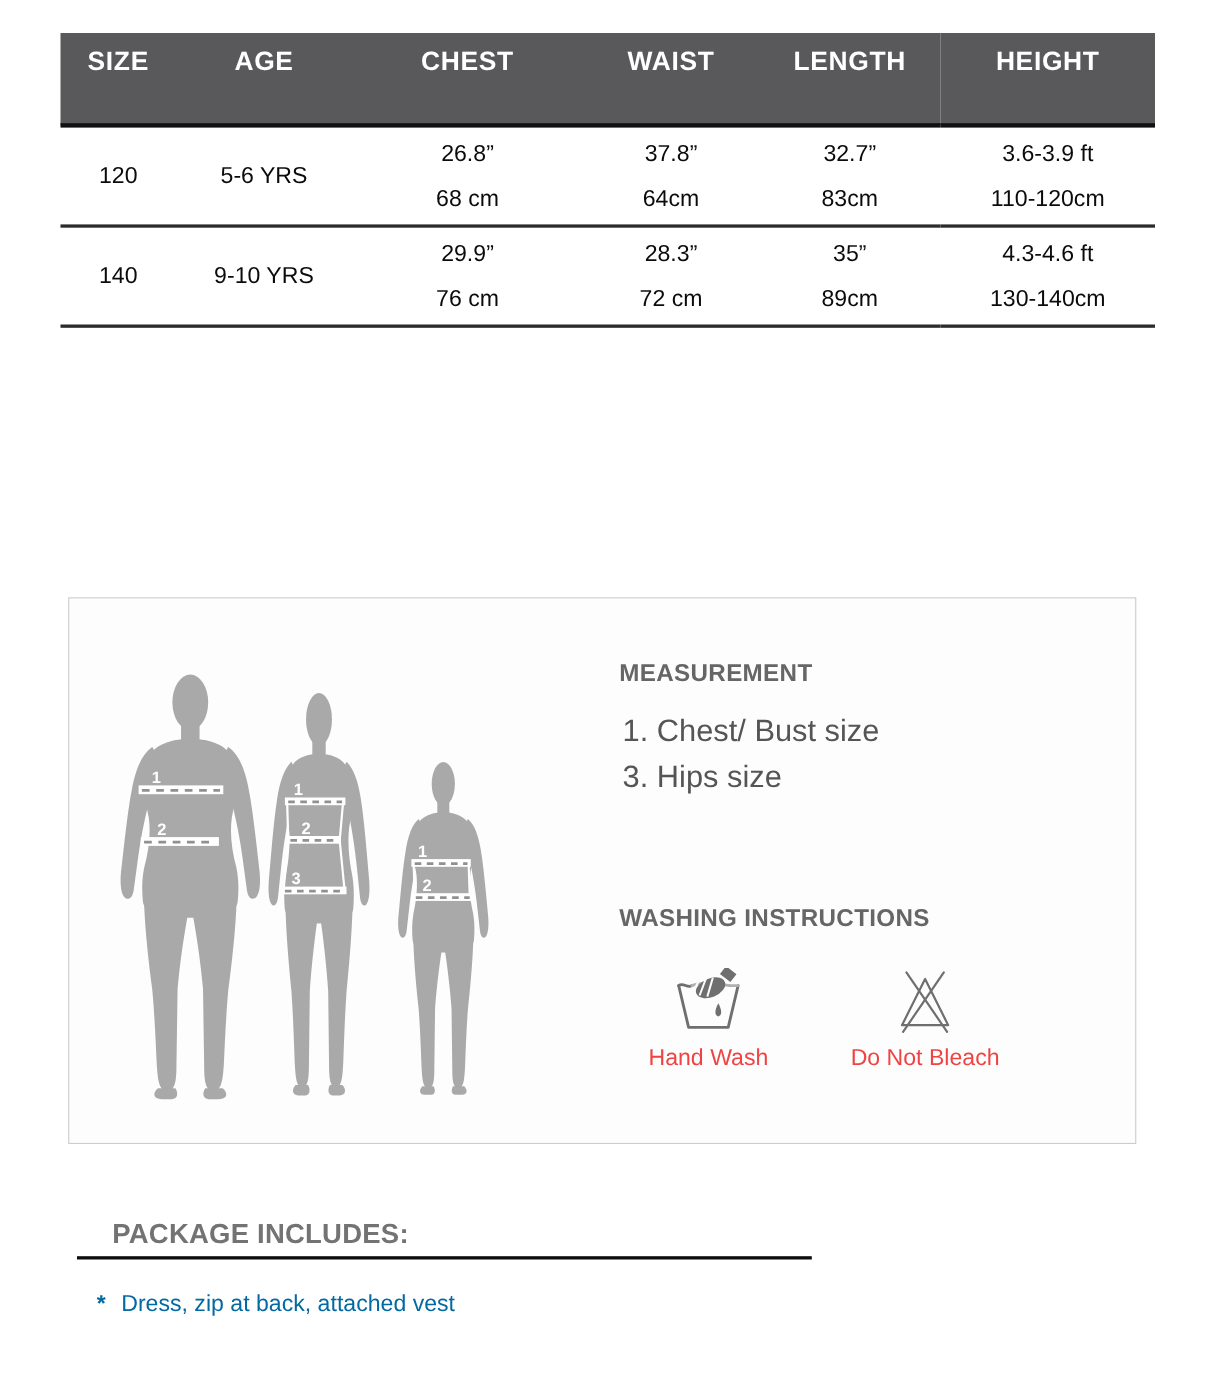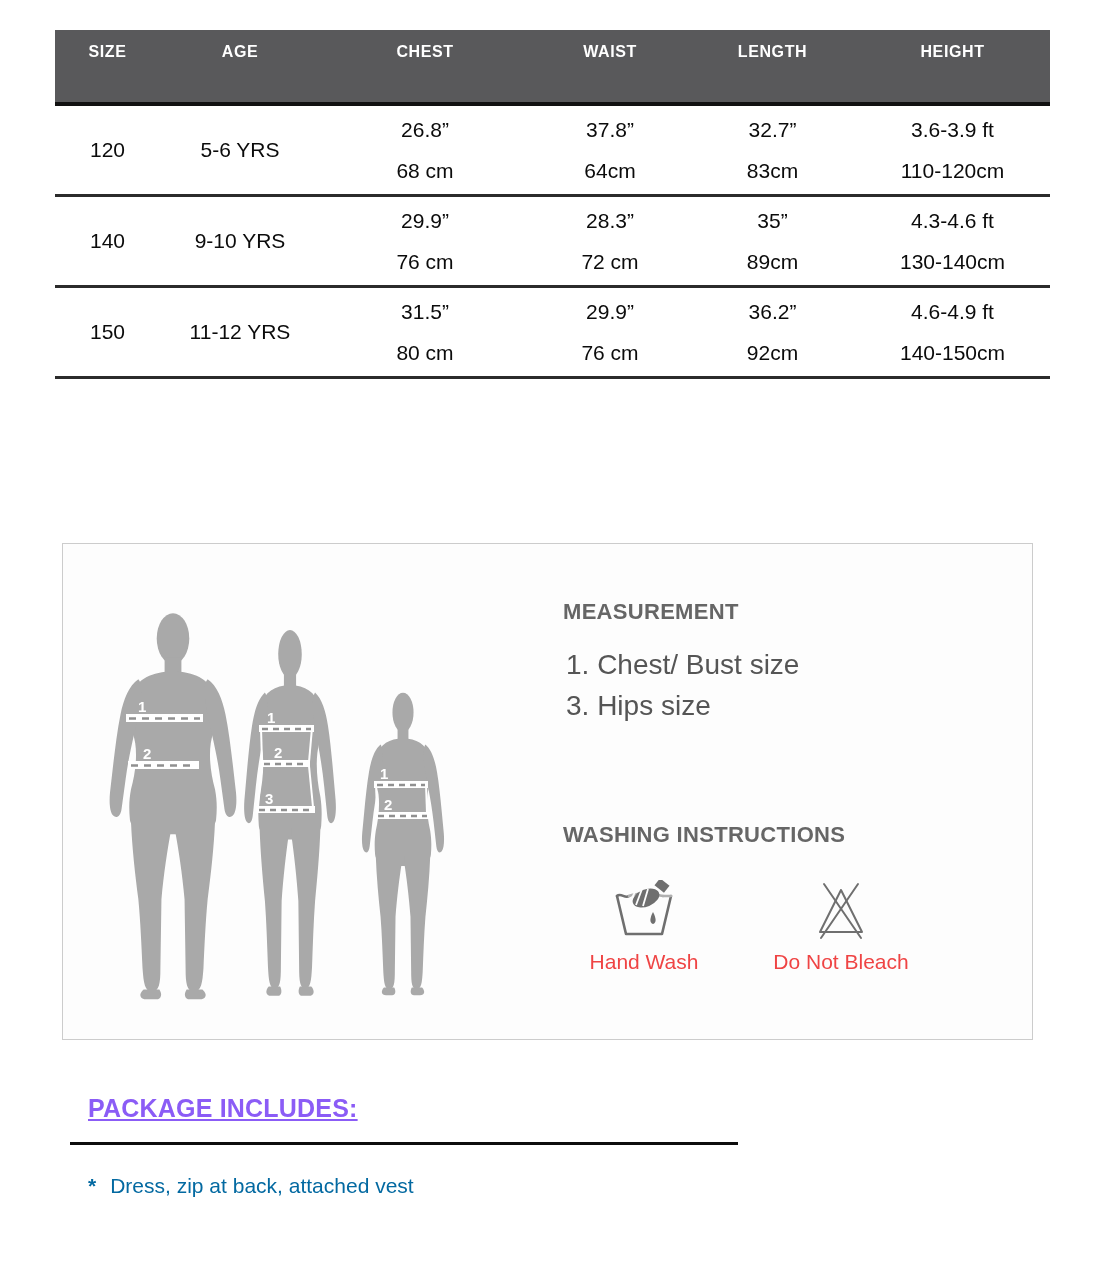--- a/index.html
+++ b/index.html
@@ -3,21 +3,21 @@
 <meta charset="utf-8">
 <style>
   html,body{margin:0;padding:0;}
   body{
     width:1106px;height:1262px;position:relative;background:#ffffff;
     font-family:"Liberation Sans", sans-serif;color:#0b0b0b;overflow:hidden;
   }
   
   .size-table{position:absolute;left:55px;top:30px;width:995px;border-collapse:collapse;table-layout:fixed;}
   .size-table thead th{
-    background:#59595b;color:#fff;font-size:16px;font-weight:bold;letter-spacing:.6px;
+    background:#59595b;color:#fff;font-size:24px;font-weight:bold;letter-spacing:.6px;
     padding:13px 0 41px 0;vertical-align:top;text-align:center;border-bottom:4px solid #111;margin-top:31px;
   }
   .size-table tbody td{
     border-bottom:3px solid #2b2b2b;text-align:center;font-size:21px;padding:3px 0;
     vertical-align:middle;background:#fff;
   }
   .ln{height:41px;display:flex;align-items:center;justify-content:center;}
   
   .card{
     position:absolute;left:62px;top:543px;width:969px;height:495px;
@@ -28,21 +28,21 @@
   .sec-title{
     position:absolute;left:500px;margin:0;font-size:22px;font-weight:bold;color:#666;
     letter-spacing:.3px;white-space:nowrap;
   }
   .m-items{position:absolute;left:503px;top:100px;}
   .m-item{font-size:28px;color:#555;height:41px;display:flex;align-items:center;}
   .wash-item{position:absolute;width:160px;text-align:center;top:336px;}
   .wash-item svg{display:block;margin:0 auto;}
   .wash-label{margin-top:8px;font-size:21px;color:#ef4444;white-space:nowrap;}
   
-  .pkg-title{position:absolute;left:88px;top:1094px;margin:0;font-size:25px;font-weight:bold;color:#8b5cf6;letter-spacing:.2px;text-decoration:underline;}
+  .pkg-title{position:absolute;left:88px;top:1094px;margin:14px;font-size:25px;font-weight:bold;color:#737373;letter-spacing:.2px;}
   .pkg-rule{position:absolute;left:70px;top:1142px;width:668px;height:3px;background:#0d0d0d;}
   .pkg-item{position:absolute;left:88px;top:1174px;font-size:21px;color:#0369a1;}
   .pkg-item .star{font-weight:bold;margin-right:14px;}
 </style>
 </head>
 <body>
 
 <svg width="0" height="0" style="position:absolute" aria-hidden="true">
   <defs>
     <g id="person" fill="#a9a9a9">
@@ -118,40 +118,20 @@
         </td>
       <td>
         <div class="ln">35”</div>
         <div class="ln">89cm</div>
         </td>
       <td>
         <div class="ln">4.3-4.6 ft</div>
         <div class="ln">130-140cm</div>
         </td>
     </tr>
-    <tr>
-      <td>150</td>
-      <td>11-12 YRS</td>
-      <td>
-        <div class="ln">31.5”</div>
-        <div class="ln">80 cm</div>
-        </td>
-      <td>
-        <div class="ln">29.9”</div>
-        <div class="ln">76 cm</div>
-        </td>
-      <td>
-        <div class="ln">36.2”</div>
-        <div class="ln">92cm</div>
-        </td>
-      <td>
-        <div class="ln">4.6-4.9 ft</div>
-        <div class="ln">140-150cm</div>
-        </td>
-    </tr>
   </tbody>
 </table>
 
 <div class="card">
 
   <svg class="fig-svg" width="480" height="495" viewBox="0 0 480 495">
 
     <g>
       <use href="#person" transform="translate(110,67) scale(1.05,1.1)"></use>
       <rect x="63" y="170" width="77" height="8" fill="#fff"></rect>

